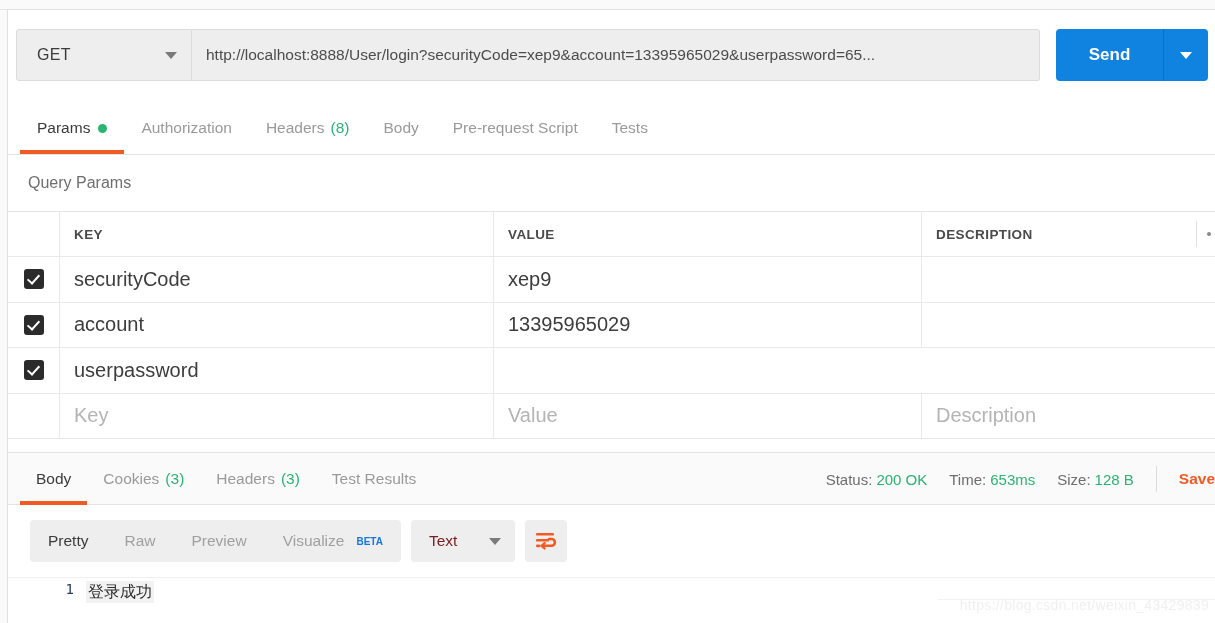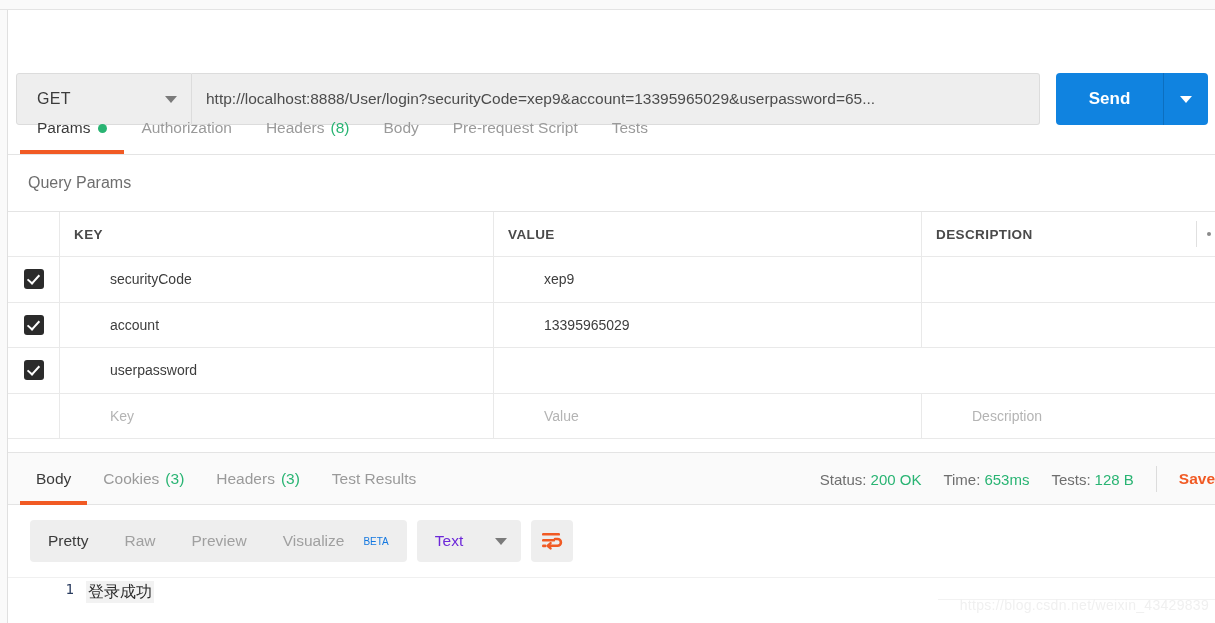--- a/index.html
+++ b/index.html
@@ -28,21 +28,20 @@
     width: 8px; height: 613px;
     background: #fafafa;
     border-right: 1px solid #e0e0e0;
   }
 
   
   .url-row {
     position: absolute; left: 8px; top: 11px;
     width: 1207px; height: 91px;
     background: #ffffff;
-    margin-top: 44px;
   }
   .method-select {
     position: absolute; left: 8px; top: 18px;
     width: 176px; height: 52px;
     background: #eeeeee;
     border: 1px solid #dcdcdc;
     border-radius: 3px 0 0 3px;
     display: flex; align-items: center;
     padding: 0 14px 0 20px;
     cursor: pointer;
@@ -172,21 +171,21 @@
     flex: 1;
     display: flex; align-items: center;
     padding-left: 14px;
     position: relative;
   }
   .th {
     font-size: 13.5px; font-weight: bold; color: #4a4a4a;
     letter-spacing: .4px;
   }
   .td {
-    font-size: 14px; color: #3d3d3d; margin-left: 36px;
+    font-size: 20px; color: #3d3d3d;
   }
   .td.placeholder { color: #b4b4b4; }
   .chk {
     width: 20px; height: 20px;
     background: #2b2b2b;
     border-radius: 3px;
     position: relative;
     cursor: pointer;
   }
   .chk::after {
@@ -268,31 +267,31 @@
     display: flex; align-items: center;
   }
   .seg-item {
     height: 42px; display: flex; align-items: center;
     padding: 0 18px;
     font-size: 15.5px; color: #a0a0a0;
     cursor: pointer; white-space: nowrap;
   }
   .seg-item.active { color: #3b3b3b; }
   .beta {
-    font-size: 10px; font-weight: normal; color: #1478e0;
-    vertical-align: super; margin-left: 19px;
+    font-size: 10px; font-weight: bold; color: #1478e0;
+    vertical-align: super; margin-left: 12px;
   }
   .fmt-select {
     height: 42px; min-width: 104px;
     background: #eeeeee; border-radius: 4px;
     display: flex; align-items: center; justify-content: space-between;
     padding: 0 14px 0 18px; gap: 16px;
     cursor: pointer;
   }
-  .fmt-label { font-size: 15.5px; color: #6d28d9; }
+  .fmt-label { font-size: 15.5px; color: #7f1d1d; }
   .wrap-btn {
     width: 42px; height: 42px;
     background: #eeeeee; border-radius: 4px;
     display: flex; align-items: center; justify-content: center;
     cursor: pointer;
   }
 
   
   .body-view {
     position: absolute; left: 8px; top: 577px;
@@ -469,21 +468,21 @@
     </div>
 
     <div class="meta">
       <span class="meta-item">
         <span>Status:</span><b>200 OK</b>
       </span>
       <span class="meta-item">
         <span>Time:</span><b>653ms</b>
       </span>
       <span class="meta-item">
-        <span>Tests:</span><b>128 B</b>
+        <span>Size:</span><b>128 B</b>
       </span>
       <span class="meta-sep"></span>
       <span class="save-link">Save</span>
     </div>
   </div>
 
   <div class="body-tools">
     <div class="seg">
       <div class="seg-item active">Pretty</div>
       <div class="seg-item">Raw</div>

